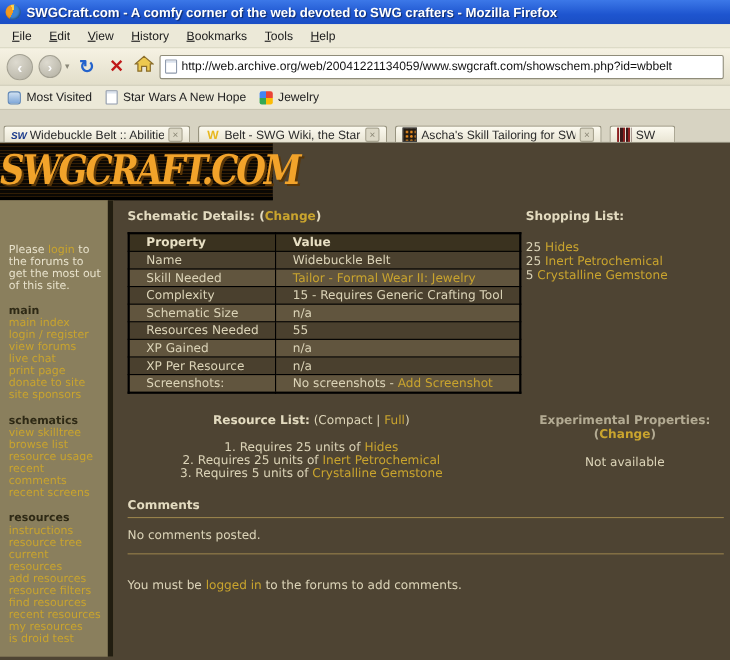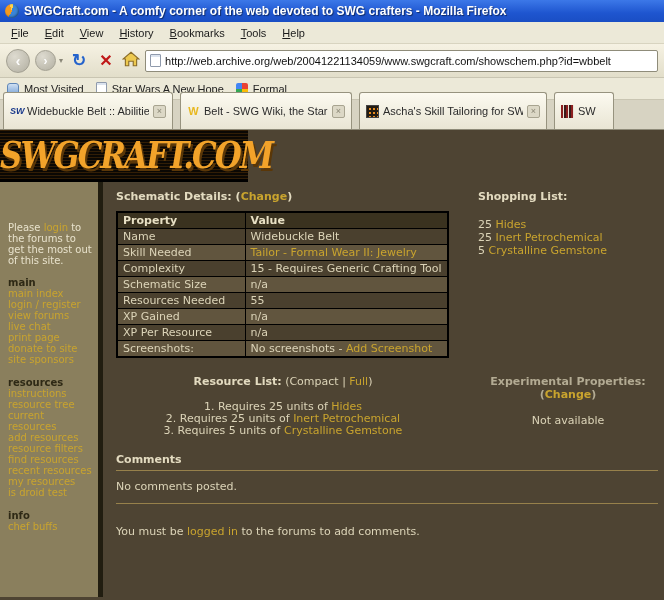--- a/index.html
+++ b/index.html
@@ -46,22 +46,22 @@
     display:flex; align-items:center; gap:12px; padding:0 7px; }
   .bm-item { display:flex; align-items:center; gap:5px; font-size:11px; color:#222;justify-content:flex-end; }
   .mv-icon { width:12px; height:12px; border-radius:3px; border:1px solid #5f87b8;
     background:linear-gradient(#cfe0f2,#7fa7d8); }
   .google-icon { width:12px; height:12px; border-radius:2px;
     background:conic-gradient(#ea4335 0 25%,#fbbc05 25% 50%,#34a853 50% 75%,#4285f4 75% 100%); }
 
   
   .tabstrip { height:30px; background:#d7d3c2; border-bottom:1px solid #8e8a78;
     display:flex; align-items:flex-end; gap:7px; padding:0 3px; }
-  .tab { height:37px; background:linear-gradient(#fcfaf0,#e9e5d4); border:1px solid #97937f;
-    border-bottom:none; border-radius:3px 3px 0 0; display:flex; align-items:center;
+  .tab { height:15px; background:linear-gradient(#fcfaf0,#e9e5d4); border:1px solid #97937f;
+    border-bottom:none; border-radius:3px 3px 0 0; display:flex; align-items:flex-end;
     gap:4px; padding:0 6px; font-size:11px; color:#2b2b2b; flex:none; }
   .tab-label { white-space:nowrap; overflow:hidden; flex:1; }
   .tab-close { width:13px; height:13px; background:#dcd8c6; border:1px solid #a8a490;
     border-radius:2px; color:#8a8674; font-size:9px; line-height:11px; text-align:center; flex:none; }
   .fav { width:13px; height:13px; flex:none; display:grid; place-items:center; }
   .fav-sw { color:#1a3a8c; font-weight:bold; font-style:italic; font-size:9px; }
   .fav-wiki { color:#e8b820; font-weight:bold; font-size:11px; }
   .fav-dots { background:#241c12; background-image:radial-gradient(#e88c20 1px,transparent 1.3px);
     background-size:4px 4px; background-position:1px 1px; border:1px solid #444; }
   .fav-stripes { background:repeating-linear-gradient(90deg,#8c1f1f 0 2px,#e8e4d8 2px 3px,#3a1a1a 3px 5px); }
@@ -87,21 +87,21 @@
   .gold { color:#c9a42e; text-decoration:none; }
 
   .main { flex:1; padding:8px 6px 0 13px; overflow:hidden; }
   .cols { display:flex; }
   .col-left { width:334px; flex:none; }
   .col-right { flex:1;padding-left:28px; }
   .h-cream { font-weight:bold; color:#e3dbc0; font-size:11px; }
   .h-dim { font-weight:bold; color:#b3ab93; font-size:11px; }
 
   table.schem { border-collapse:collapse; border:2px solid #000; margin-top:8px; }
-  table.schem th, table.schem td { border:1px solid #000; padding:1px 5px; height:16px;
+  table.schem th, table.schem td { border:1px solid #000; padding:1px 15px; height:16px;
     font-size:11px; text-align:left; white-space:nowrap; }
   table.schem th { background:#3a321f; color:#e8e0c4; font-weight:bold; }
   table.schem .c-prop { width:128px; }
   table.schem .c-val { width:168px; }
   tr.row-a td { background:#4a402e; }
   tr.row-b td { background:#61553e; }
 
   .shop-items { margin-top:15px; line-height:13px; }
   .res-items { margin-top:13px; line-height:12px; }
   .row-b2 { margin-top:17px;text-align:center; }
@@ -157,21 +157,21 @@
     <span class="bm-item">
       <span class="mv-icon"></span>
       <span>Most Visited</span>
     </span>
     <span class="bm-item">
       <span class="page-icon"></span>
       <span>Star Wars A New Hope</span>
     </span>
     <span class="bm-item">
       <span class="google-icon"></span>
-      <span>Formal</span>
+      <span>Jewelry</span>
     </span>
   </div>
 
   <div class="tabstrip">
     <div class="tab" style="width:170px;">
       <span class="fav fav-sw">SW</span>
       <span class="tab-label">Widebuckle Belt :: Abilities :: Star ...</span>
       <span class="tab-close">×</span>
     </div>
     <div class="tab" style="width:172px;">
@@ -207,20 +207,28 @@
           <span class="side-title">main</span>
           <a class="side-link">main index</a>
           <a class="side-link">login / register</a>
           <a class="side-link">view forums</a>
           <a class="side-link">live chat</a>
           <a class="side-link">print page</a>
           <a class="side-link">donate to site</a>
           <a class="side-link">site sponsors</a>
         </div>
 
+        <div class="side-section">
+          <span class="side-title">schematics</span>
+          <a class="side-link">view skilltree</a>
+          <a class="side-link">browse list</a>
+          <a class="side-link">resource usage</a>
+          <a class="side-link">recent comments</a>
+          <a class="side-link">recent screens</a>
+        </div>
 
         <div class="side-section">
           <span class="side-title">resources</span>
           <a class="side-link">instructions</a>
           <a class="side-link">resource tree</a>
           <a class="side-link">current resources</a>
           <a class="side-link">add resources</a>
           <a class="side-link">resource filters</a>
           <a class="side-link">find resources</a>
           <a class="side-link">recent resources</a>

